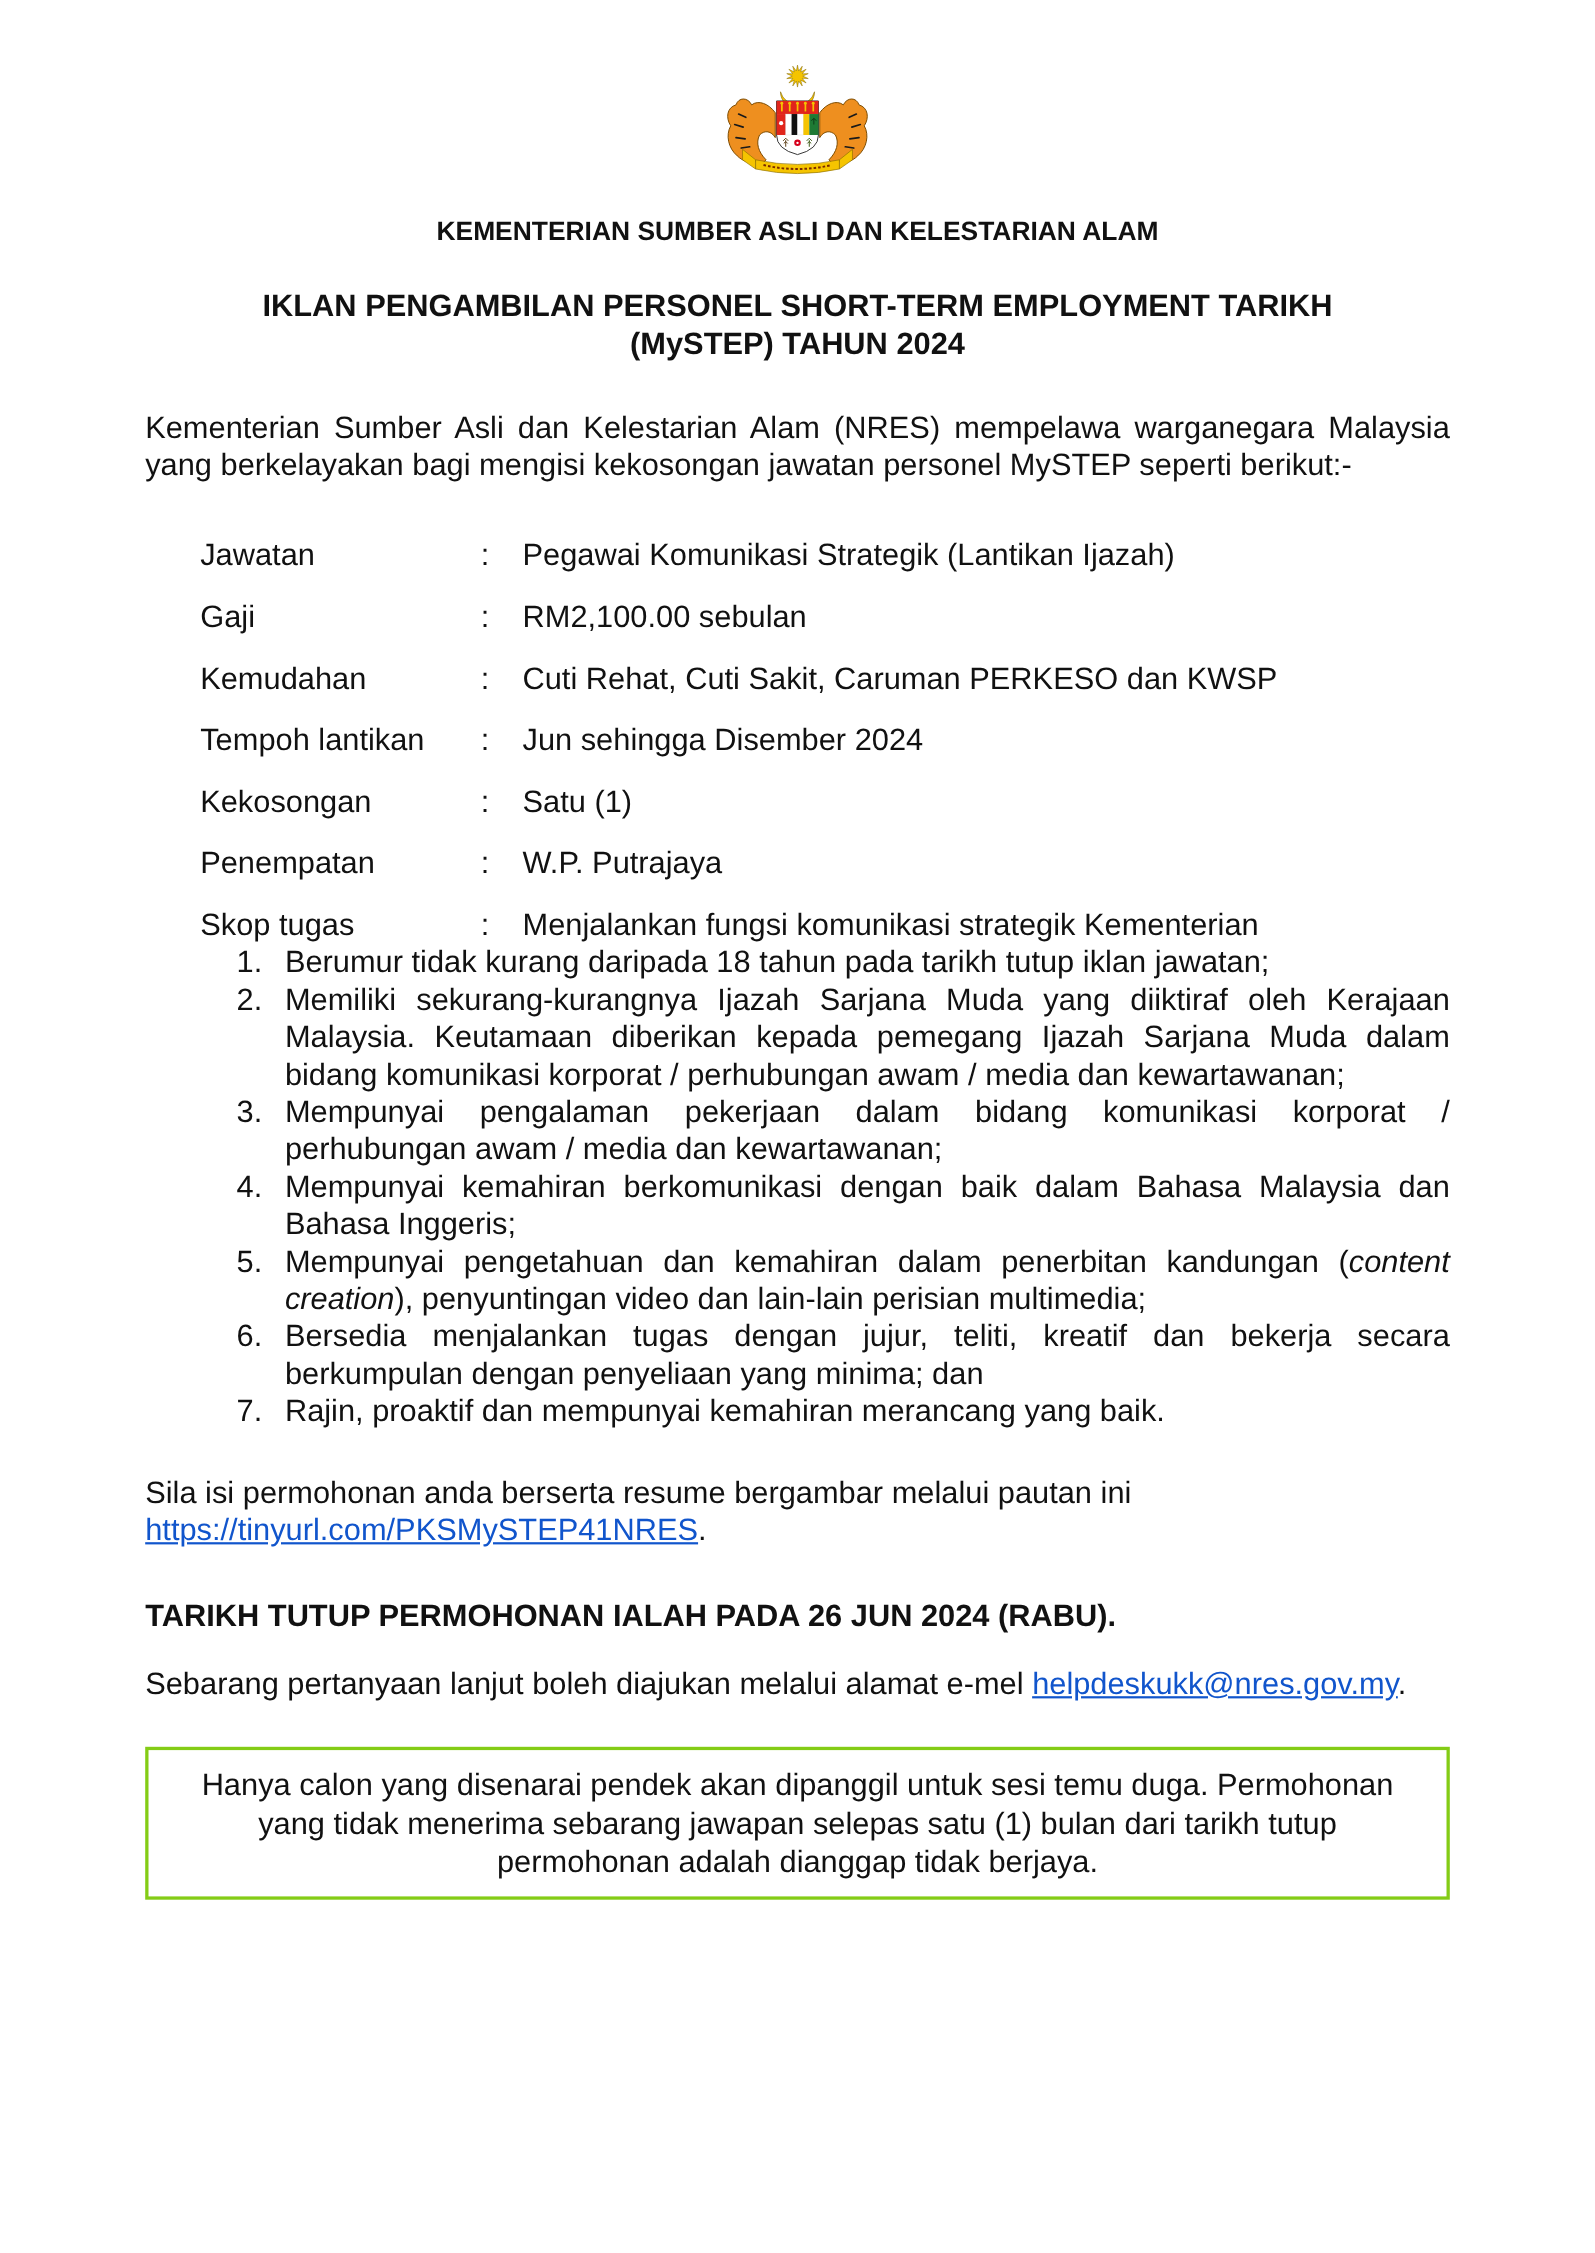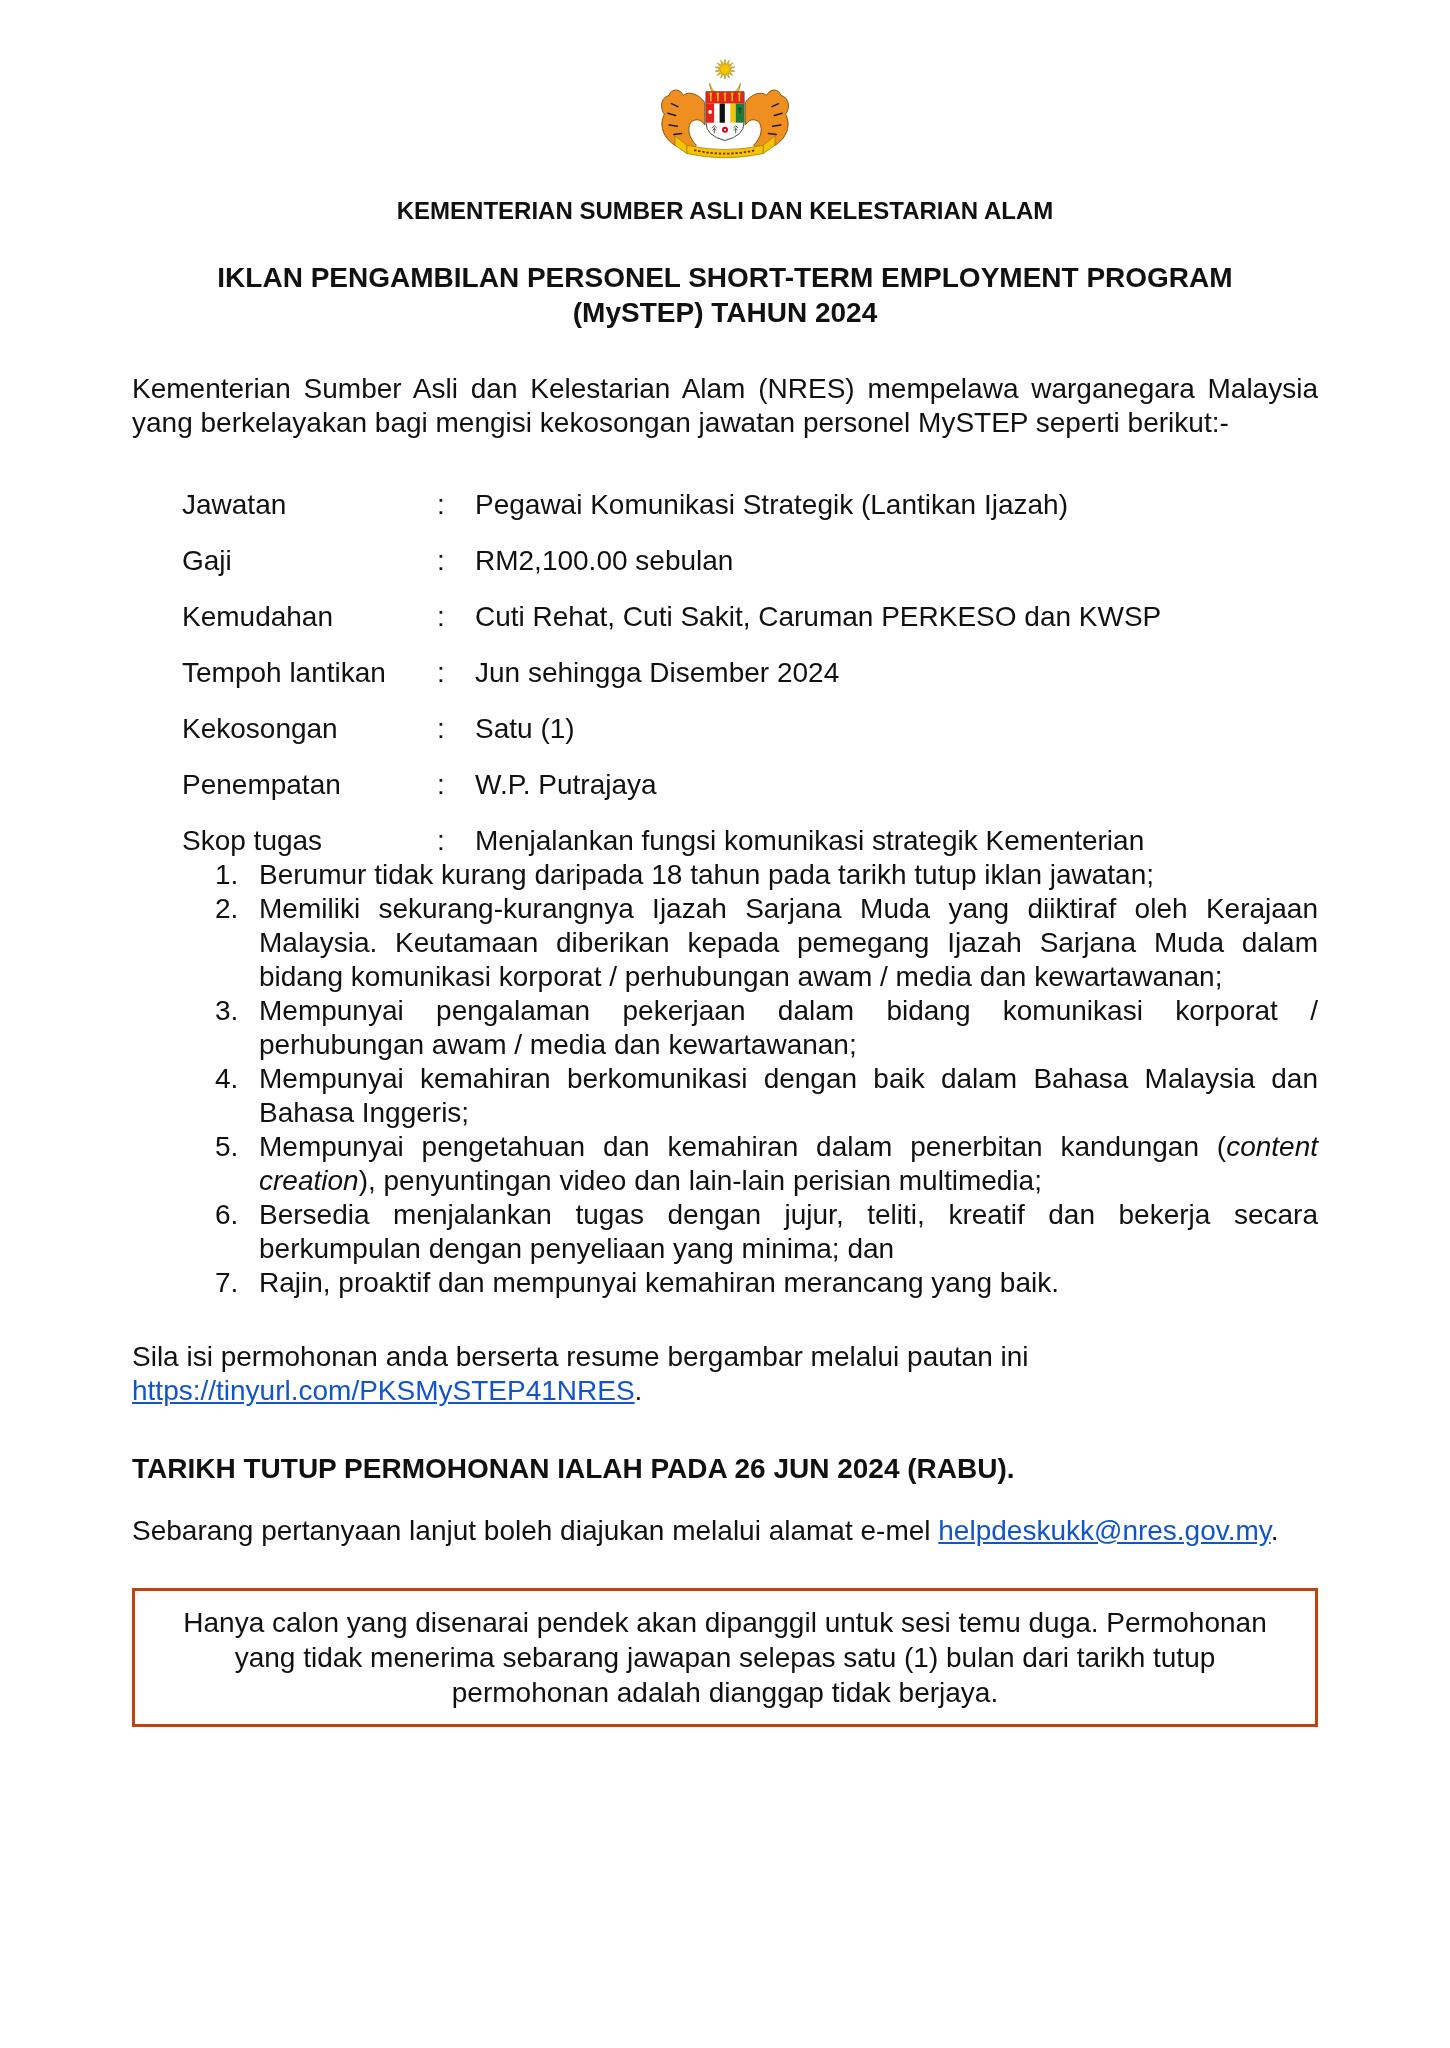--- a/index.html
+++ b/index.html
@@ -97,21 +97,21 @@
   }
   .closing-date {
     margin-top: 44px;
     font-weight: bold;
   }
   .enquiry-para {
     margin-top: 17px;
   }
   .notice-box {
     margin-top: 40px;
-    border: 3px solid #c2410c;
+    border: 3px solid #84cc16;
     padding: 14px 22px;
     text-align: center;
     line-height: 35px;
   }
 </style>
 </head>
 <body>
 
 <div class="page">
 
@@ -169,21 +169,21 @@
       <path d="M66,150 L46,134 L46,150 L66,164 Z" fill="#f5c400" stroke="#8a6d00" stroke-width="1"></path>
       <path d="M194,150 L214,134 L214,150 L194,164 Z" fill="#f5c400" stroke="#8a6d00" stroke-width="1"></path>
       <path d="M66,150 Q130,164 194,150 L194,164 Q130,178 66,164 Z" fill="#f5c400" stroke="#8a6d00" stroke-width="1"></path>
       <path d="M78,158 Q130,170 182,158" stroke="#7a2a00" stroke-width="3" fill="none" stroke-dasharray="4 3"></path>
     </svg>
   </div>
 
   <h1 class="doc-title">KEMENTERIAN SUMBER ASLI DAN KELESTARIAN ALAM</h1>
 
   <div class="doc-subtitle">
-    <span>IKLAN PENGAMBILAN PERSONEL SHORT-TERM EMPLOYMENT PROGRAM</span>
+    <span>IKLAN PENGAMBILAN PERSONEL SHORT-TERM EMPLOYMENT TARIKH</span>
     <span>(MySTEP) TAHUN 2024</span>
   </div>
 
   <p class="intro">Kementerian Sumber Asli dan Kelestarian Alam (NRES) mempelawa warganegara Malaysia yang berkelayakan bagi mengisi kekosongan jawatan personel MySTEP seperti berikut:-</p>
 
   <div class="details">
     <div class="drow">
       <span class="dlabel">Jawatan</span>
       <span class="dcolon">:</span>
       <span class="dvalue">Pegawai Komunikasi Strategik (Lantikan Ijazah)</span>

